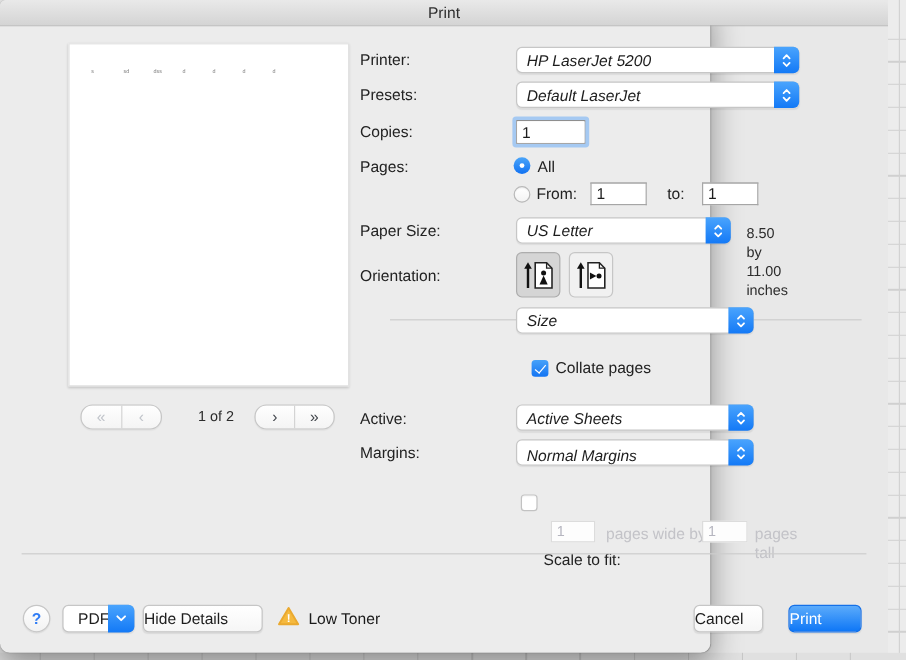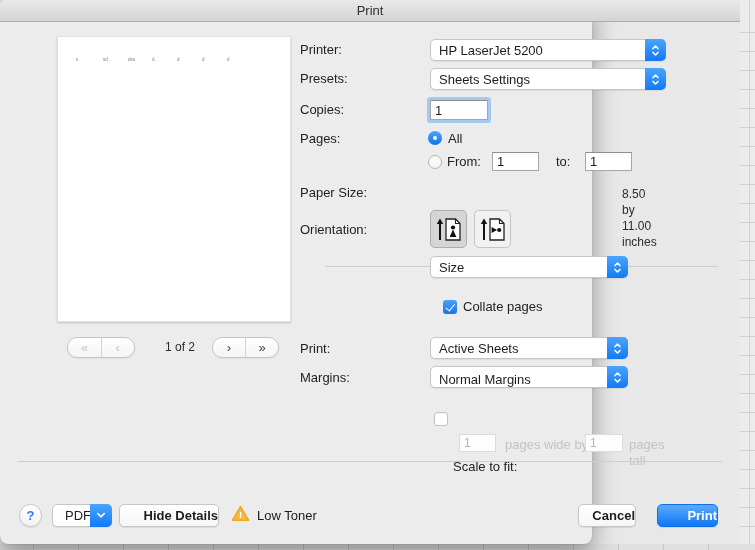--- a/index.html
+++ b/index.html
@@ -72,21 +72,21 @@
     font-size:13px;line-height:16px;color:#222;}
   .lbl-printer{top:42px}.lbl-presets{top:71px}.lbl-copies{top:102px}
   .lbl-pages{top:131px}.lbl-paper{top:185px}.lbl-orient{top:222px}
   .lbl-print{top:341px}.lbl-margins{top:370px}
 
   
   .popup{
     position:absolute;left:430px;height:22px;box-sizing:border-box;
     background:#fff;border:1px solid #c6c6c6;border-radius:5px;
     display:flex;align-items:center;padding-left:8px;
-    font-size:13px;color:#1d1d1d;box-shadow:0 1px 1px rgba(0,0,0,.07);
+    font-size:13px;color:#1d1d1d;box-shadow:0 1px 1px rgba(0,0,0,.07);font-style:italic;
   }
   .popup .cap{
     position:absolute;top:-1px;right:-1px;bottom:-1px;width:21px;
     border-radius:0 5px 5px 0;
     background:linear-gradient(#4aa4fd,#1379f6);
     display:flex;align-items:center;justify-content:center;
   }
   .pp-printer{top:39px;width:236px;}
   .pp-presets{top:68px;width:236px;}
   .pp-paper{top:181px;width:179px;}
@@ -170,23 +170,22 @@
     display:flex;align-items:center;box-shadow:0 1px 1px rgba(0,0,0,.07);
   }
   .pdf-btn .pdf-text{flex:1;text-align:center;font-size:13px;color:#1d1d1d;padding-right:8px;}
   .pdf-btn .cap{
     position:absolute;top:-1px;right:-1px;bottom:-1px;width:22px;
     border-radius:0 5px 5px 0;background:linear-gradient(#4aa4fd,#1379f6);
     display:flex;align-items:center;justify-content:center;
   }
   .btn{
     position:absolute;top:504px;height:23px;box-sizing:border-box;border-radius:5px;
-    display:flex;align-items:center;justify-content:flex-end;font-size:13px;
+    display:flex;align-items:center;justify-content:flex-start;font-size:13px;
     box-shadow:0 1px 1px rgba(0,0,0,.08);
-    font-weight:bold;
   }
   .btn-hide{left:119px;width:100px;background:linear-gradient(#fff,#f6f6f6);
     border:1px solid #c6c6c6;color:#1d1d1d;}
   .btn-cancel{left:578px;width:58px;background:linear-gradient(#fff,#f6f6f6);
     border:1px solid #c6c6c6;color:#1d1d1d;}
   .btn-print{left:657px;width:61px;background:linear-gradient(#5babfb,#0f77f6);
     border:1px solid #1470e8;color:#fff;}
   .warn-wrap{position:absolute;left:231px;top:505px;width:19px;height:17px;}
   .status-text{position:absolute;left:257px;top:508px;font-size:13px;color:#1a1a1a;}
 </style>
@@ -233,53 +232,62 @@
         <span>»</span>
       </div>
     </div>
 
     <div class="lbl lbl-printer">Printer:</div>
     <div class="lbl lbl-presets">Presets:</div>
     <div class="lbl lbl-pages">Pages:</div>
     <div class="lbl lbl-copies">Copies:</div>
     <div class="lbl lbl-paper">Paper Size:</div>
     <div class="lbl lbl-orient">Orientation:</div>
-    <div class="lbl lbl-print">Print:</div>
+    <div class="lbl lbl-print">Active:</div>
     <div class="lbl lbl-margins">Margins:</div>
 
     <div class="popup pp-printer">
       <span>HP LaserJet 5200</span>
       <div class="cap">
         <svg width="9" height="13" viewBox="0 0 9 13">
             <path d="M2 4.6 L4.5 2 L7 4.6" fill="none" stroke="#fff" stroke-width="1.5" stroke-linecap="round" stroke-linejoin="round"></path>
             <path d="M2 8.4 L4.5 11 L7 8.4" fill="none" stroke="#fff" stroke-width="1.5" stroke-linecap="round" stroke-linejoin="round"></path>
           </svg>
       </div>
     </div>
 
     <div class="popup pp-presets">
-      <span>Sheets Settings</span>
+      <span>Default LaserJet</span>
       <div class="cap">
         <svg width="9" height="13" viewBox="0 0 9 13">
             <path d="M2 4.6 L4.5 2 L7 4.6" fill="none" stroke="#fff" stroke-width="1.5" stroke-linecap="round" stroke-linejoin="round"></path>
             <path d="M2 8.4 L4.5 11 L7 8.4" fill="none" stroke="#fff" stroke-width="1.5" stroke-linecap="round" stroke-linejoin="round"></path>
           </svg>
       </div>
     </div>
 
     <input class="tf tf-copies" value="1" style="">
 
     <div class="radio on rd-all"></div>
     <div class="inline-lbl il-all">All</div>
     <div class="radio off rd-from"></div>
     <div class="inline-lbl il-from">From:</div>
     <input class="tf tf-from" value="1" style="">
     <div class="inline-lbl il-to">to:</div>
     <input class="tf tf-to" value="1" style="">
 
+    <div class="popup pp-paper">
+      <span>US Letter</span>
+      <div class="cap">
+        <svg width="9" height="13" viewBox="0 0 9 13">
+            <path d="M2 4.6 L4.5 2 L7 4.6" fill="none" stroke="#fff" stroke-width="1.5" stroke-linecap="round" stroke-linejoin="round"></path>
+            <path d="M2 8.4 L4.5 11 L7 8.4" fill="none" stroke="#fff" stroke-width="1.5" stroke-linecap="round" stroke-linejoin="round"></path>
+          </svg>
+      </div>
+    </div>
     <div class="inline-lbl il-dims">8.50 by 11.00 inches</div>
 
     <div class="orient-btn ob-portrait">
       <svg width="28" height="28" viewBox="0 0 28 28">
         <path d="M5 25 V8" stroke="#111" stroke-width="2"></path>
         <path d="M1.8 9 L5 3.5 L8.2 9 Z" fill="#111"></path>
         <path d="M11 4 H20.5 L25 8.5 V25 H11 Z" fill="#fff" stroke="#222" stroke-width="1.3"></path>
         <path d="M20.5 4 V8.5 H25" fill="none" stroke="#222" stroke-width="1.1"></path>
         <circle cx="18" cy="12.5" r="2.1" fill="#111"></circle>
         <path d="M18 14.5 L14.6 22 H21.4 Z" fill="#111"></path>

